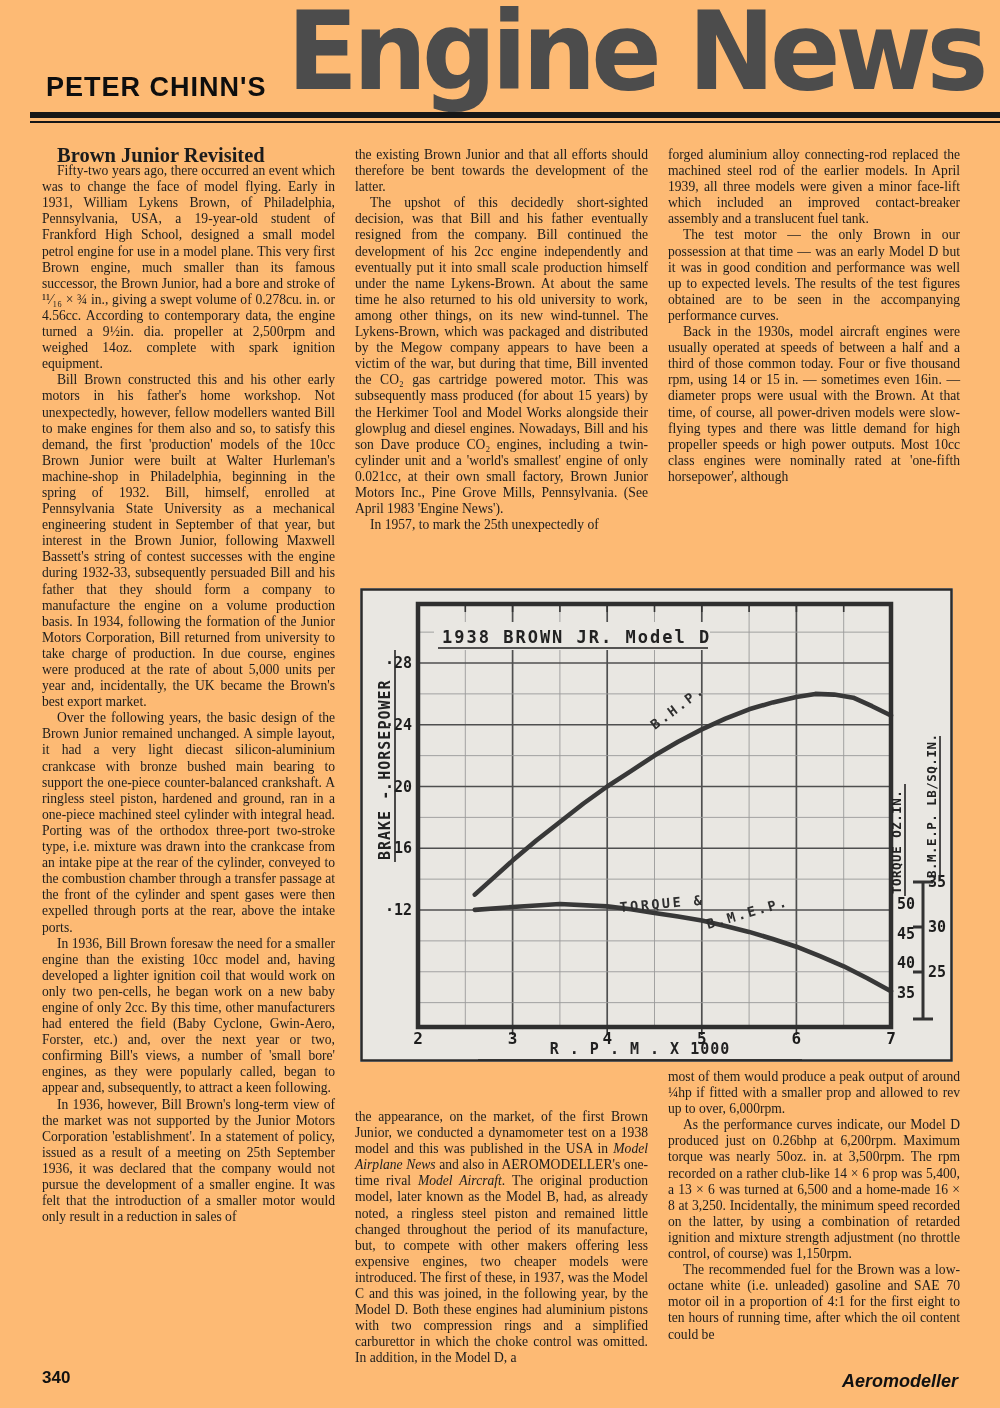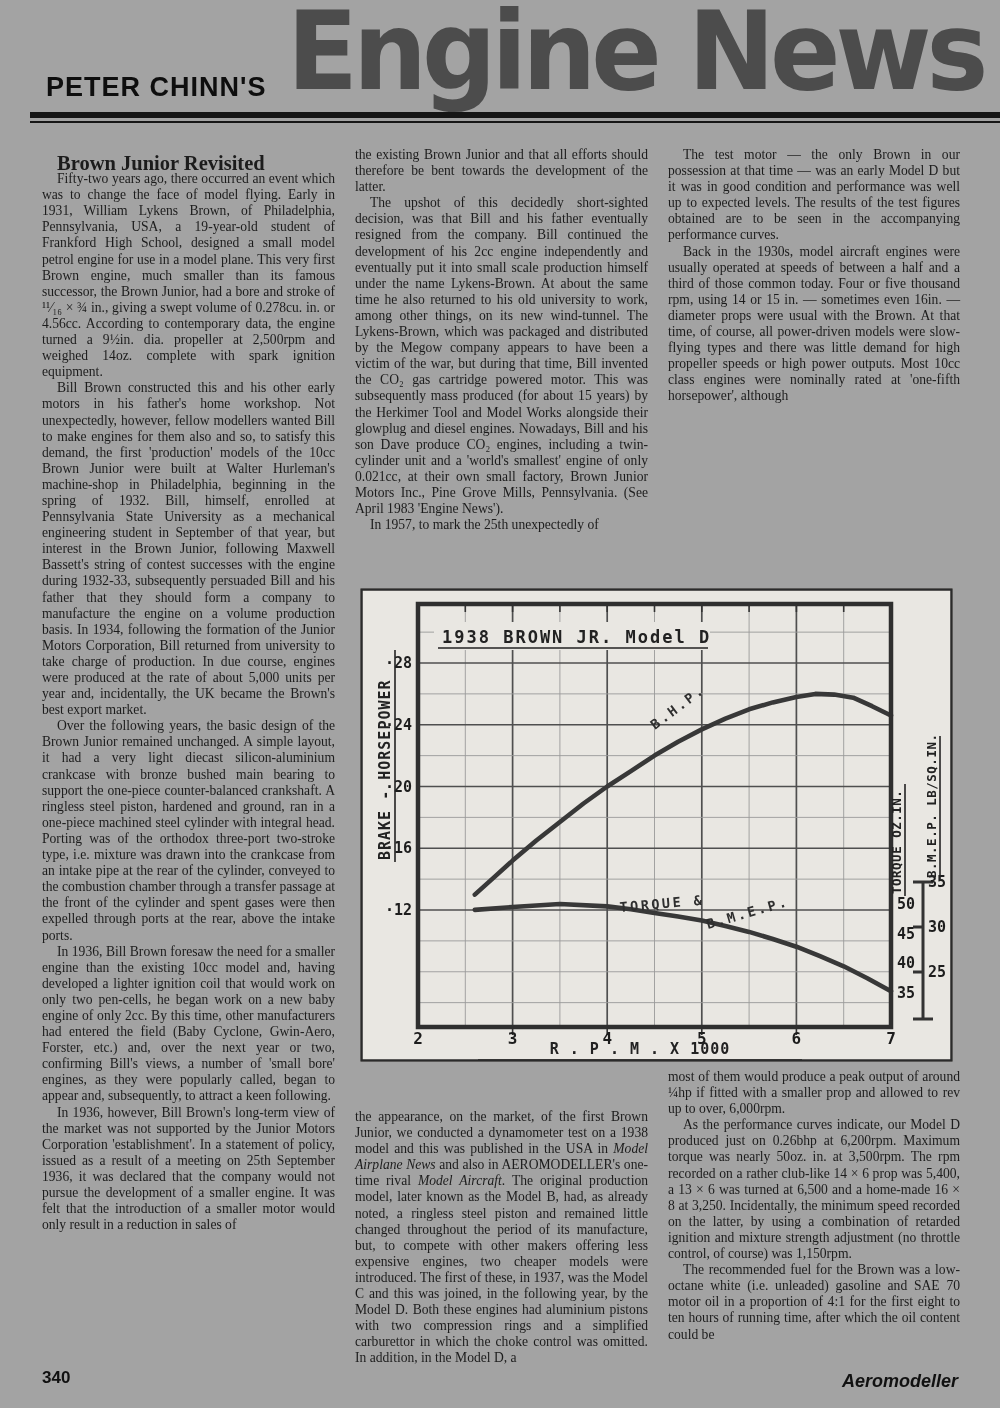--- a/index.html
+++ b/index.html
@@ -1,30 +1,30 @@
 <!DOCTYPE html>
 <html><head>
 <meta charset="utf-8">
 <style>
   html,body{margin:0;padding:0;}
-  .page{position:relative;width:1000px;height:1408px;background:#a3a3a3;overflow:hidden;
+  .page{position:relative;width:1000px;height:1408px;background:#fdba74;overflow:hidden;
         font-family:"Liberation Serif",serif;color:#1c1c1c;}
   
   .kicker{position:absolute;left:46px;top:72px;font-family:"Liberation Sans",sans-serif;
           font-weight:bold;font-size:27px;letter-spacing:1px;color:#0e0e0e;white-space:nowrap;}
   .logo{position:absolute;left:287px;top:-12px;font-family:"DejaVu Sans",sans-serif;
         font-weight:bold;font-size:104px;letter-spacing:-5px;color:#4c4c4c;white-space:nowrap;
         transform:scaleY(1.04);transform-origin:top left;}
   .rule-thick{position:absolute;left:30px;right:0;top:112px;height:6px;background:#161616;}
   .rule-thin{position:absolute;left:30px;right:0;top:121px;height:2px;background:#161616;}
   
   .col{position:absolute;font-size:13.6px;line-height:16.1px;text-align:justify;}
   .col p{margin:0;text-indent:15px;}
   .col p.cont{text-indent:0;}
-  .col1{left:42px;top:155px;width:293px;}
+  .col1{left:42px;top:147px;width:293px;}
   .col2t{left:355px;top:147px;width:293px;}
   .col3t{left:668px;top:147px;width:292px;}
   .col2b{left:355px;top:1109px;width:293px;}
   .col3b{left:668px;top:1069px;width:292px;}
   .heading{font-size:20.5px;font-weight:bold;margin:0 0 5px 0;text-align:left;text-indent:0;}
   .it{font-style:italic;}
   
   .chart-panel{position:absolute;left:360px;top:588px;width:593px;height:474px;background:#e9e7e2;}
   .chart-panel svg{display:block;width:593px;height:474px;}
   .tick-num{font-family:"DejaVu Sans Mono",monospace;font-weight:bold;font-size:15px;fill:#1d1d1d;}
@@ -63,20 +63,21 @@
     <p>In 1936, however, Bill Brown's long-term view of the market was not supported by the Junior Motors Corporation 'establishment'. In a statement of policy, issued as a result of a meeting on 25th September 1936, it was declared that the company would not pursue the development of a smaller engine. It was felt that the introduction of a smaller motor would only result in a reduction in sales of</p>
   </div>
 
   <div class="col col2t">
     <p class="cont">the existing Brown Junior and that all efforts should therefore be bent towards the development of the latter.</p>
     <p>The upshot of this decidedly short-sighted decision, was that Bill and his father eventually resigned from the company. Bill continued the development of his 2cc engine independently and eventually put it into small scale production himself under the name Lykens-Brown. At about the same time he also returned to his old university to work, among other things, on its new wind-tunnel. The Lykens-Brown, which was packaged and distributed by the Megow company appears to have been a victim of the war, but during that time, Bill invented the CO₂ gas cartridge powered motor. This was subsequently mass produced (for about 15 years) by the Herkimer Tool and Model Works alongside their glowplug and diesel engines. Nowadays, Bill and his son Dave produce CO₂ engines, including a twin-cylinder unit and a 'world's smallest' engine of only 0.021cc, at their own small factory, Brown Junior Motors Inc., Pine Grove Mills, Pennsylvania. (See April 1983 'Engine News').</p>
     <p>In 1957, to mark the 25th unexpectedly of</p>
   </div>
 
   <div class="col col3t">
+    <p class="cont">forged aluminium alloy connecting-rod replaced the machined steel rod of the earlier models. In April 1939, all three models were given a minor face-lift which included an improved contact-breaker assembly and a translucent fuel tank.</p>
     <p>The test motor — the only Brown in our possession at that time — was an early Model D but it was in good condition and performance was well up to expected levels. The results of the test figures obtained are to be seen in the accompanying performance curves.</p>
     <p>Back in the 1930s, model aircraft engines were usually operated at speeds of between a half and a third of those common today. Four or five thousand rpm, using 14 or 15 in. — sometimes even 16in. — diameter props were usual with the Brown. At that time, of course, all power-driven models were slow-flying types and there was little demand for high propeller speeds or high power outputs. Most 10cc class engines were nominally rated at 'one-fifth horsepower', although</p>
   </div>
 
   <div class="chart-panel">
     <svg viewBox="0 0 593 474">
       <g id="cg-grid">
           <line x1="105.3" y1="16" x2="105.3" y2="439" stroke="#9a9a9a" stroke-width="0.9"></line>
           <line x1="152.6" y1="16" x2="152.6" y2="439" stroke="#4f4f4f" stroke-width="1.7"></line>
           <line x1="199.89999999999998" y1="16" x2="199.89999999999998" y2="439" stroke="#9a9a9a" stroke-width="0.9"></line>

